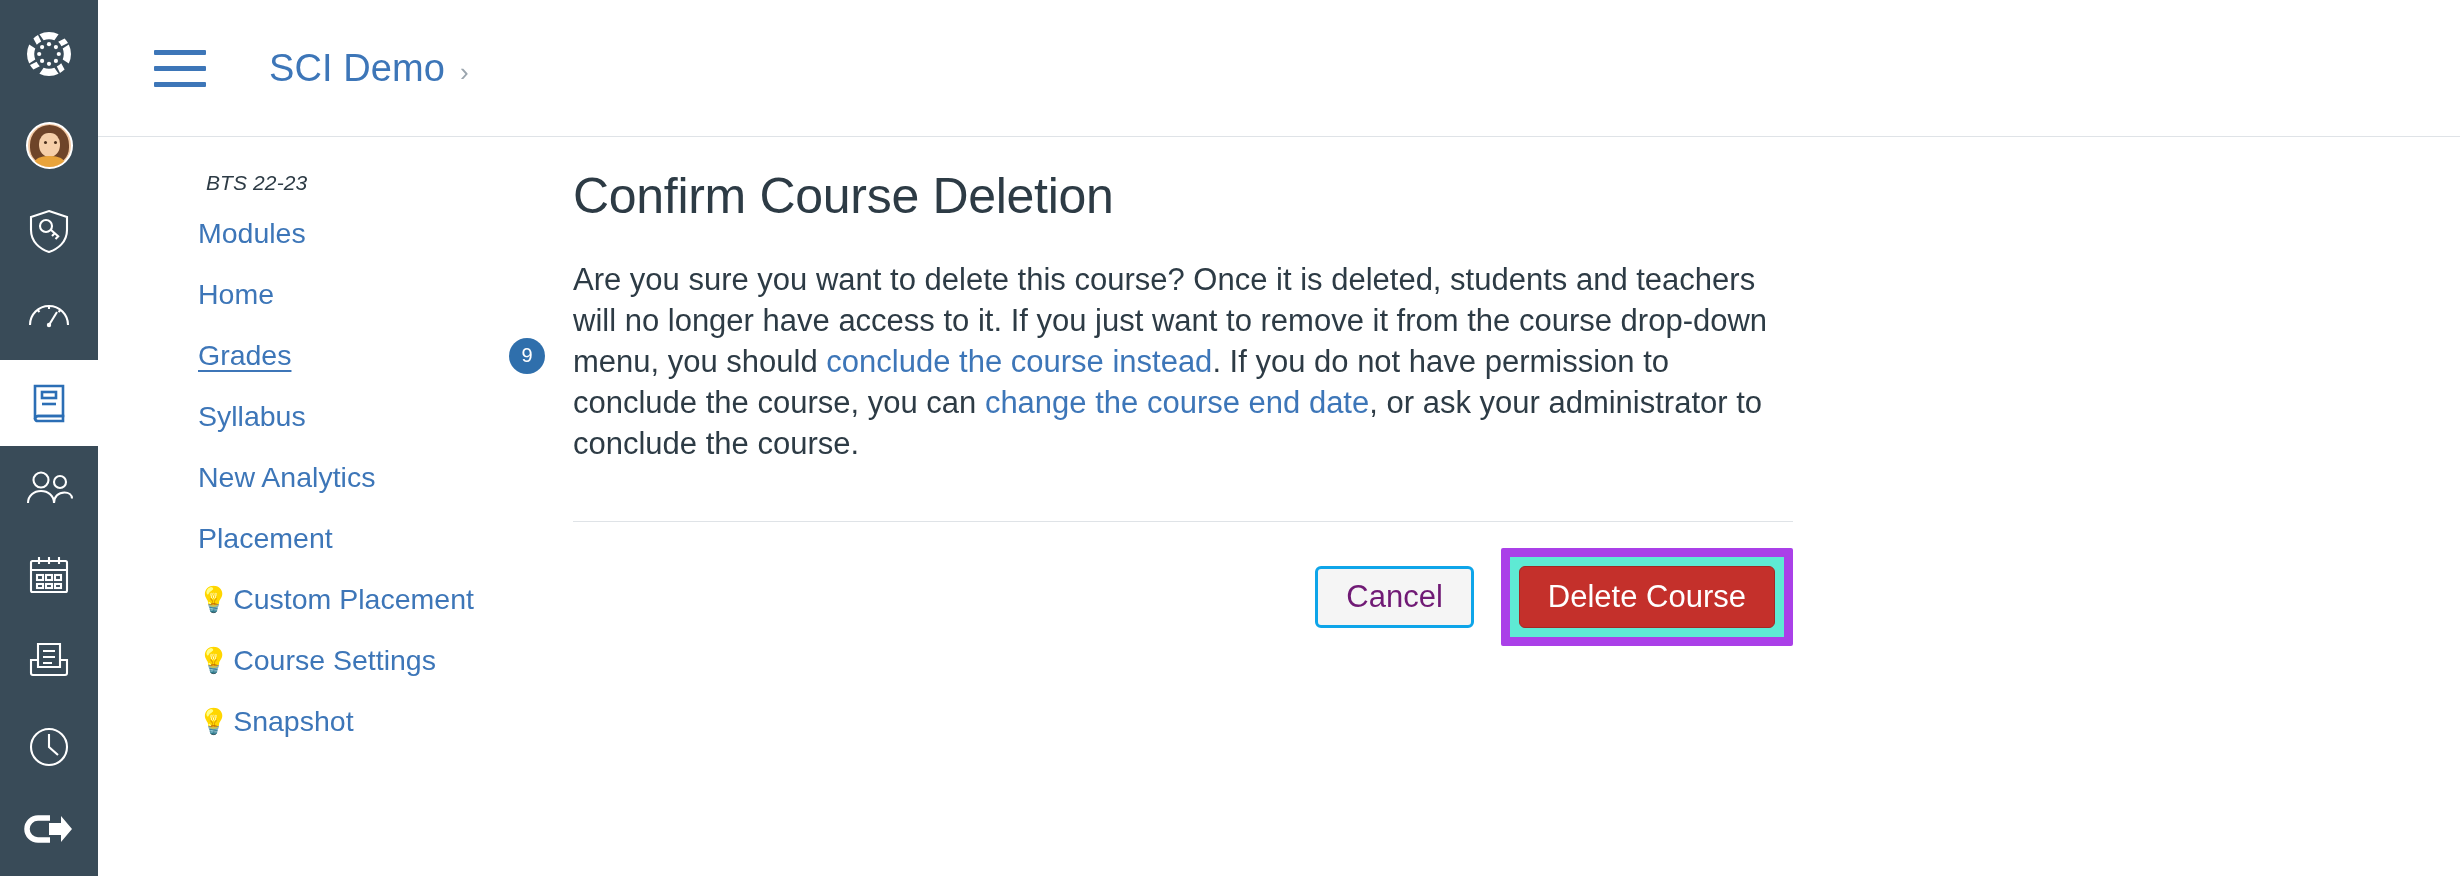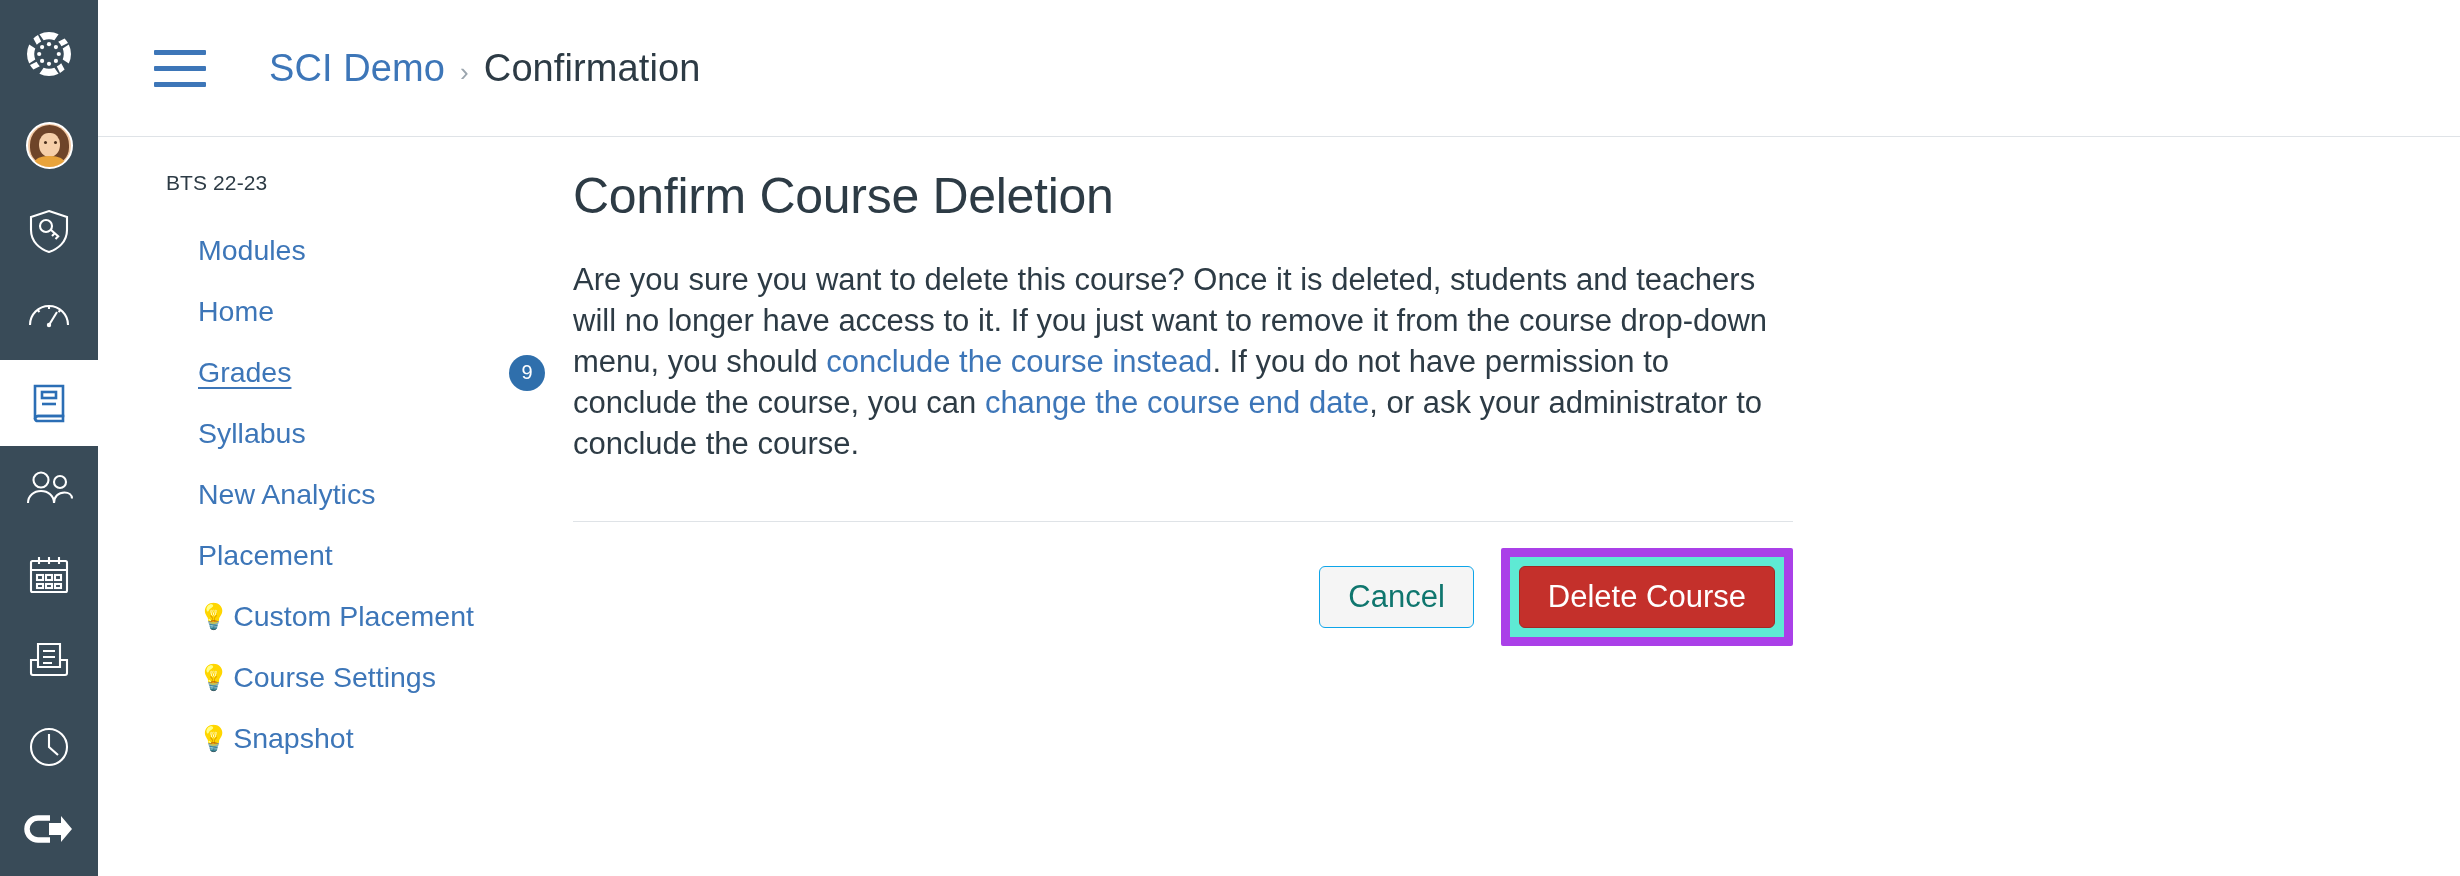--- a/index.html
+++ b/index.html
@@ -155,24 +155,25 @@
 
   
   #course-nav {
     width: 475px;
     min-width: 475px;
     padding-top: 34px;
     background: #ffffff;
   }
 
   #course-term {
+    font-style: italic;
     font-size: 21px;
     color: #2D3B45;
-    padding-left: 68px;
-    margin-bottom: 32px;
+    padding-left: 108px;
+    margin-bottom: 15px;
     letter-spacing: 0.1px;
   }
 
   .cnav-item {
     display: flex;
     align-items: center;
     height: 47px;
     padding-left: 100px;
     padding-right: 28px;
     font-size: 28.5px;
@@ -260,22 +261,22 @@
     border-radius: 6px;
     cursor: pointer;
     display: inline-flex;
     align-items: center;
     justify-content: center;
     line-height: 1;
   }
 
   #cancel-btn {
     background: #F5F5F5;
-    border: 1px solid #0ea5e9;
-    color: #0f766e;
+    border: 3px solid #0ea5e9;
+    color: #701a75;
     height: 62px;
     padding: 0 28px;
   }
 
   #delete-highlight {
     border: 9px solid #AA40E8;
     padding: 9px;
     background: #5eead4;
     margin-left: 27px;
     border-radius: 2px;
@@ -408,21 +409,20 @@
 
     <header id="topbar">
       <div id="hamburger">
         <span></span>
         <span></span>
         <span></span>
       </div>
       <div id="breadcrumb">
         <a class="crumb-link">SCI Demo</a>
         <span class="crumb-sep">›</span>
-        <span class="crumb-current">Confirmation</span>
       </div>
     </header>
 
     <div id="body">
 
       <nav id="course-nav">
         <div id="course-term">BTS 22-23</div>
 
         <div class="cnav-item">
           <span class="cnav-label">Modules</span>

